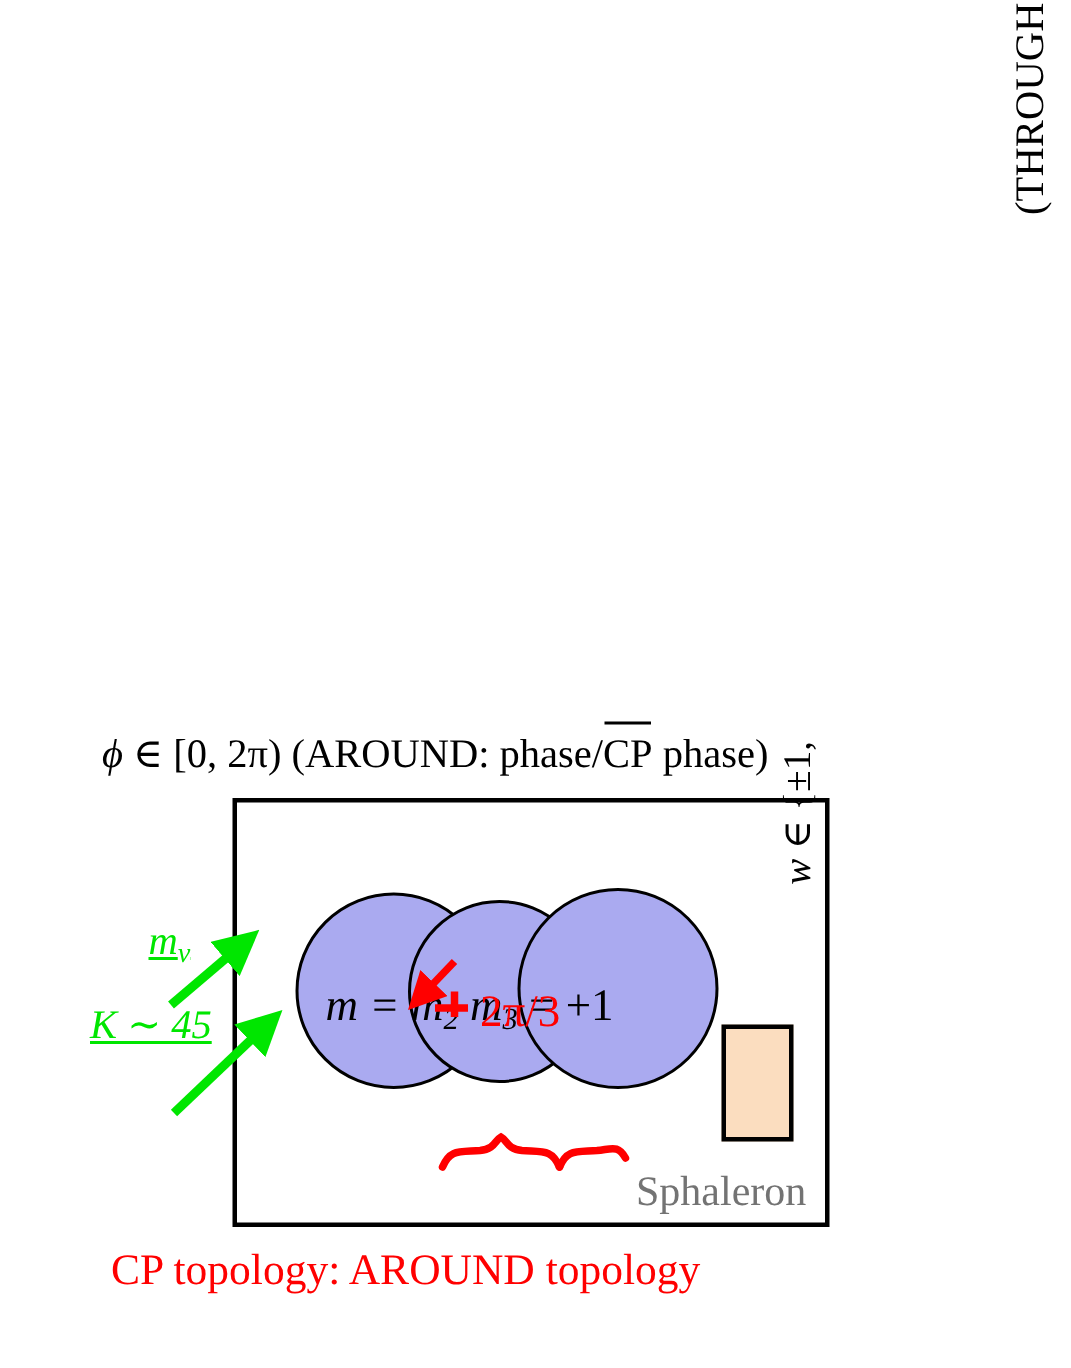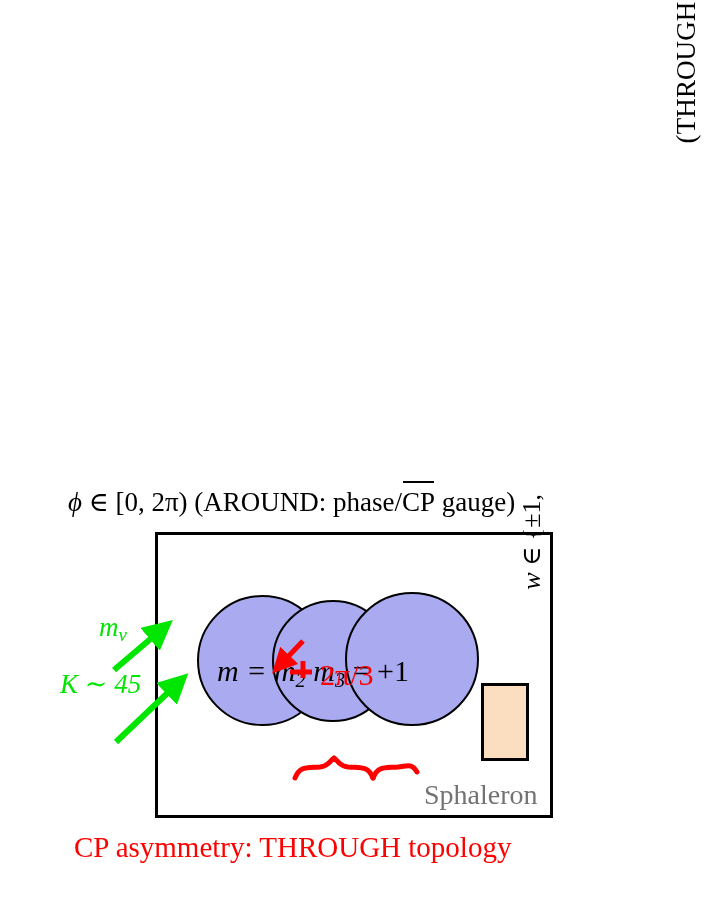--- a/index.html
+++ b/index.html
@@ -144,20 +144,21 @@
     white-space: nowrap;
     color: #ff0000;
   }
 
   
   .green-text {
     position: absolute;
     color: #00e600;
     font-style: italic;
     white-space: nowrap;
+    text-decoration: underline;
   }
   .g-mnu {
     left: 99px;
     top: 612px;
     font-size: 27px;
   }
   .g-mnu sub {
     font-size: 0.7em;
     vertical-align: -0.28em;
   }
@@ -203,21 +204,21 @@
 
 <div class="stage">
 
   <div class="vert-through">(THROUGH: mass/seesaw)</div>
 
   <div class="vert-w">
     <span class="mi">w</span><span class="up"> ∈ {±1,</span>
   </div>
 
   <div class="top-label">
-    <span class="mi">ϕ</span><span> ∈ [0, 2π) (AROUND: phase/</span><span class="bar-cp">CP</span><span> gauge)</span>
+    <span class="mi">ϕ</span><span> ∈ [0, 2π) (AROUND: phase/</span><span class="bar-cp">CP</span><span> phase)</span>
   </div>
 
   <div class="panel"></div>
 
   <div class="circle c1"></div>
   <div class="circle c2"></div>
   <div class="circle c3"></div>
 
   <div class="orange-block"></div>
 
@@ -228,21 +229,21 @@
   <div class="formula-red">2π/3</div>
 
   <div class="green-text g-mnu">
     <span>m</span><sub>ν</sub>
   </div>
 
   <div class="green-text g-k">K ∼ 45</div>
 
   <div class="sphaleron">Sphaleron</div>
 
-  <div class="bottom-caption">CP asymmetry: THROUGH topology</div>
+  <div class="bottom-caption">CP topology: AROUND topology</div>
 
   <svg class="overlay" viewBox="0 0 714 912">
     <defs>
       <marker id="grn-head" markerWidth="5" markerHeight="5" refX="2.4" refY="2.5" orient="auto" markerUnits="strokeWidth">
         <path d="M0,0 L5,2.5 L0,5 z" fill="#00e600"></path>
       </marker>
       <marker id="red-head" markerWidth="5" markerHeight="5" refX="2.4" refY="2.5" orient="auto" markerUnits="strokeWidth">
         <path d="M0,0 L5,2.5 L0,5 z" fill="#ff0000"></path>
       </marker>
     </defs>

